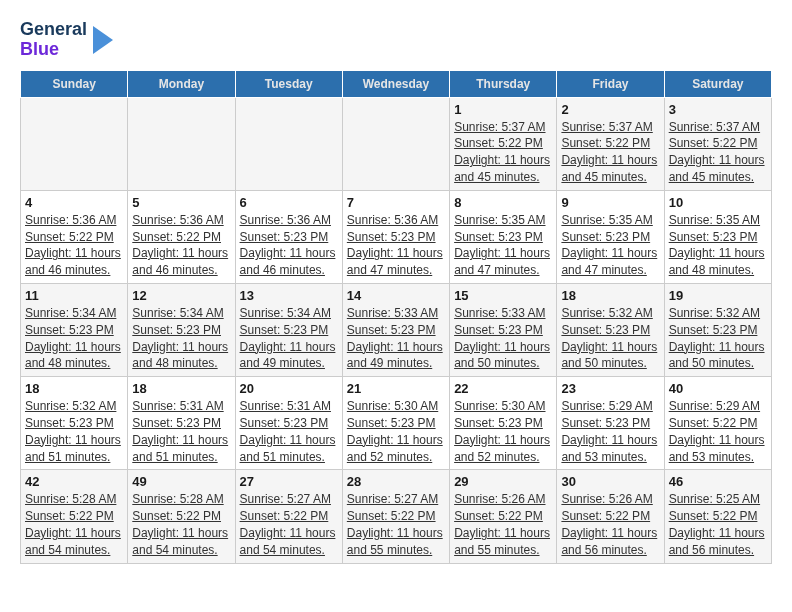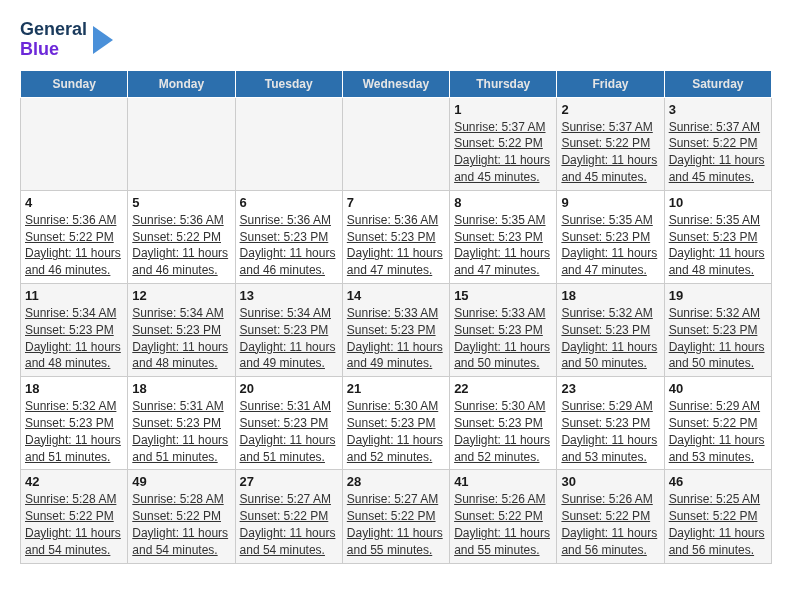--- a/index.html
+++ b/index.html
@@ -293,21 +293,21 @@
 Sunset: 5:22 PM
 Daylight: 11 hours and 54 minutes.</div>
         </td>
         <td>
           <span class="day-number">28</span>
           <div class="day-info">Sunrise: 5:27 AM
 Sunset: 5:22 PM
 Daylight: 11 hours and 55 minutes.</div>
         </td>
         <td>
-          <span class="day-number">41</span>
+          <span class="day-number">29</span>
           <div class="day-info">Sunrise: 5:26 AM
 Sunset: 5:22 PM
 Daylight: 11 hours and 55 minutes.</div>
         </td>
         <td>
           <span class="day-number">30</span>
           <div class="day-info">Sunrise: 5:26 AM
 Sunset: 5:22 PM
 Daylight: 11 hours and 56 minutes.</div>
         </td>

